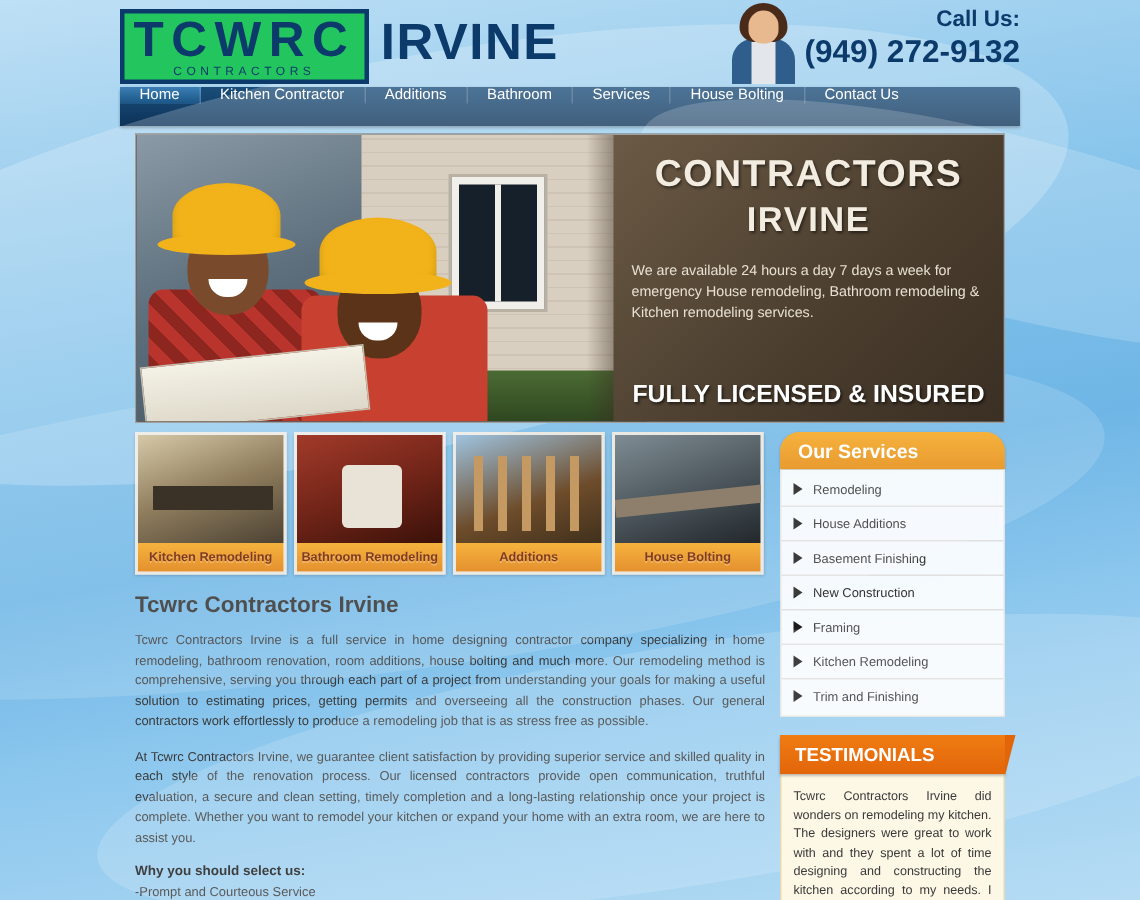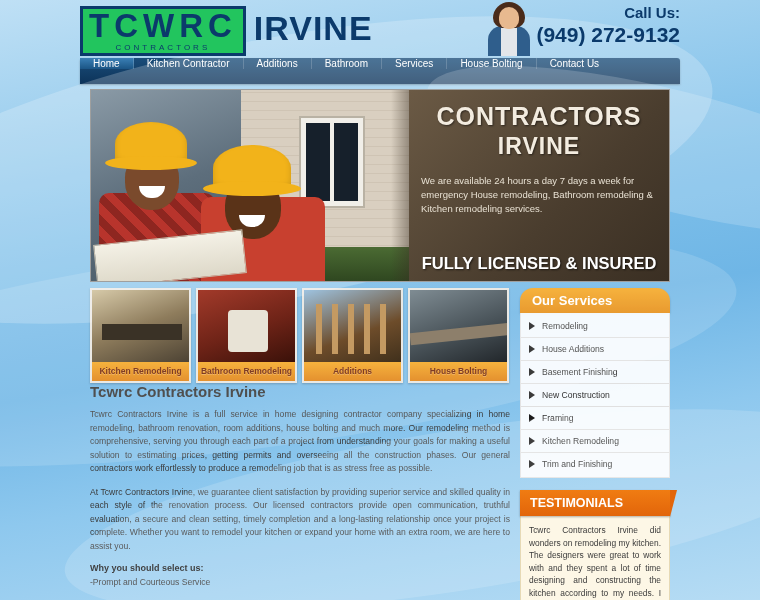--- a/index.html
+++ b/index.html
@@ -246,21 +246,21 @@
     background: #8d7f6b; transform: rotate(-6deg);
   }
   .thumb-cap {
     background: linear-gradient(#f5a61e, #e07f0d);
     color: #6b1c00; font-size: 8.5px; font-weight: bold;
     text-align: center; padding: 4px 0 5px 0;
     text-shadow: 0 1px 0 rgba(255,255,255,0.25);
   }
 
   
-  .article { }
+  .article { margin-top: 12px; }
   .art-title {
     color: #333333; font-size: 15px; font-weight: bold; margin-bottom: 8px;
   }
   .art-p {
     color: #3a3a3a; font-size: 8.6px; line-height: 13.5px;
     text-align: justify; margin-bottom: 10px;
   }
   .art-sub {
     color: #1a1a1a; font-size: 9px; font-weight: bold; margin: 4px 0 3px 0;
   }

